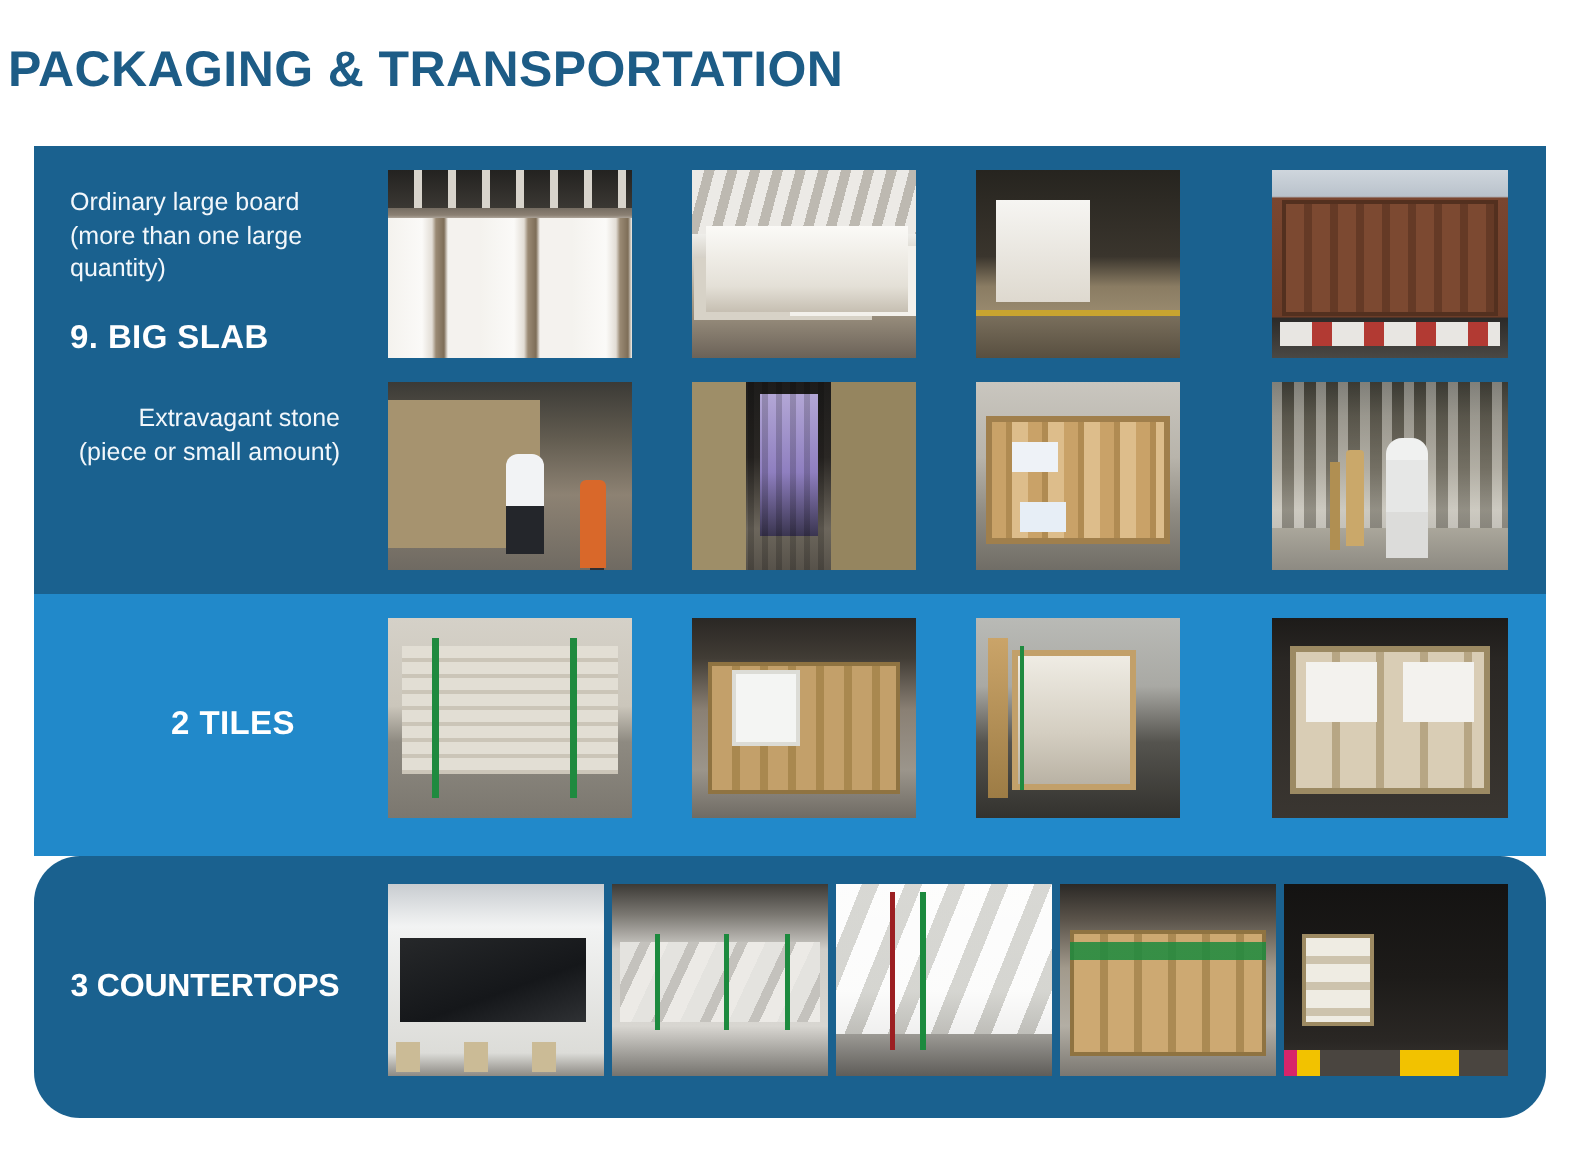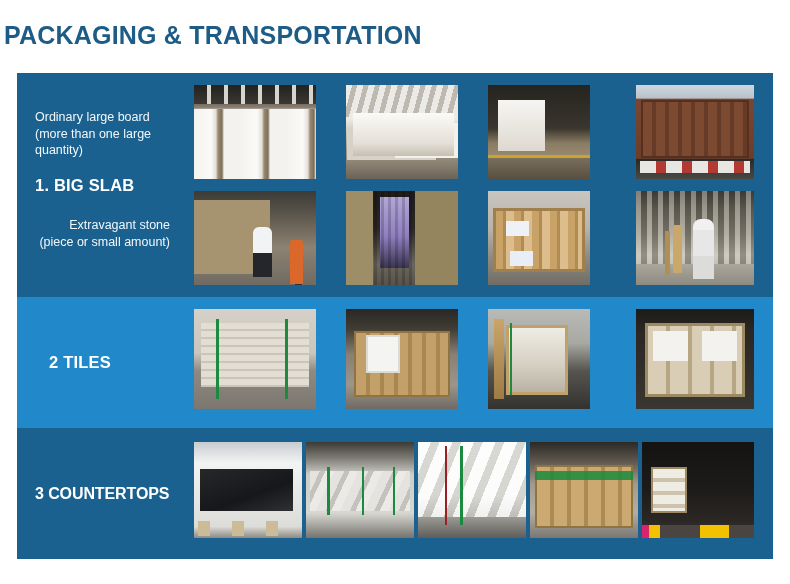--- a/index.html
+++ b/index.html
@@ -45,37 +45,37 @@
     display: flex;
     flex-direction: row;
     align-items: stretch;
     position: relative;
   }
   .band-dark   { background: #1a618f; }
   .band-light  { background: #2189ca; }
 
   .band-slab       { height: 224px; }
   .band-tiles      { height: 131px; }
-  .band-countertops{ height: 131px; }
+  .band-countertops{ height: 131px; border-radius: 23px; }
 
   
   .label-col {
     width: 161px;
     flex: 0 0 161px;
     position: relative;
     box-sizing: border-box;
     padding: 0 8px 0 18px;
     display: flex;
     flex-direction: column;
     justify-content: center;
     color: #ffffff;
   }
   .label-col.slab {
     justify-content: flex-start;
-    padding-top: 36px;
+    padding-top: 20px;
   }
   .caption {
     font-size: 12.5px;
     line-height: 1.33;
     color: #f2f7fb;
   }
   .caption.second { margin-top: 22px; text-align: right; }
   .heading {
     font-size: 16.5px;
     font-weight: bold;
@@ -83,21 +83,21 @@
     margin-top: 17px;
     letter-spacing: 0.2px;
     white-space: nowrap;
   }
   .heading-center {
     font-size: 16.5px;
     font-weight: bold;
     color: #ffffff;
     letter-spacing: 0.2px;
     white-space: nowrap;
-    text-align: left;
+    text-align: center;
     width: 100%;
   }
   .heading-center.tiles { padding-left: 14px; }
   .heading-center.tops  { font-size: 16px; padding-left: 0; letter-spacing: -0.1px; }
 
   
   .photos {
     flex: 1 1 auto;
     position: relative;
   }
@@ -416,21 +416,21 @@
 <body>
 
 <div class="slide-title">PACKAGING &amp; TRANSPORTATION</div>
 
 <div class="panel">
 
   <div class="band band-dark band-slab">
 
     <div class="label-col slab">
       <div class="caption">Ordinary large board (more than one large quantity)</div>
-      <div class="heading">1. BIG SLAB</div>
+      <div class="heading">9. BIG SLAB</div>
       <div class="caption second">Extravagant stone (piece or small amount)</div>
     </div>
 
     <div class="photos">
 
       <div class="photo" style="left:16px;  top:12px;  width:122px; height:94px;">
         <div class="ph-layer sc-bundles"></div>
       </div>
       <div class="photo" style="left:168px; top:12px;  width:112px; height:94px;">
         <div class="ph-layer sc-loading"></div>

